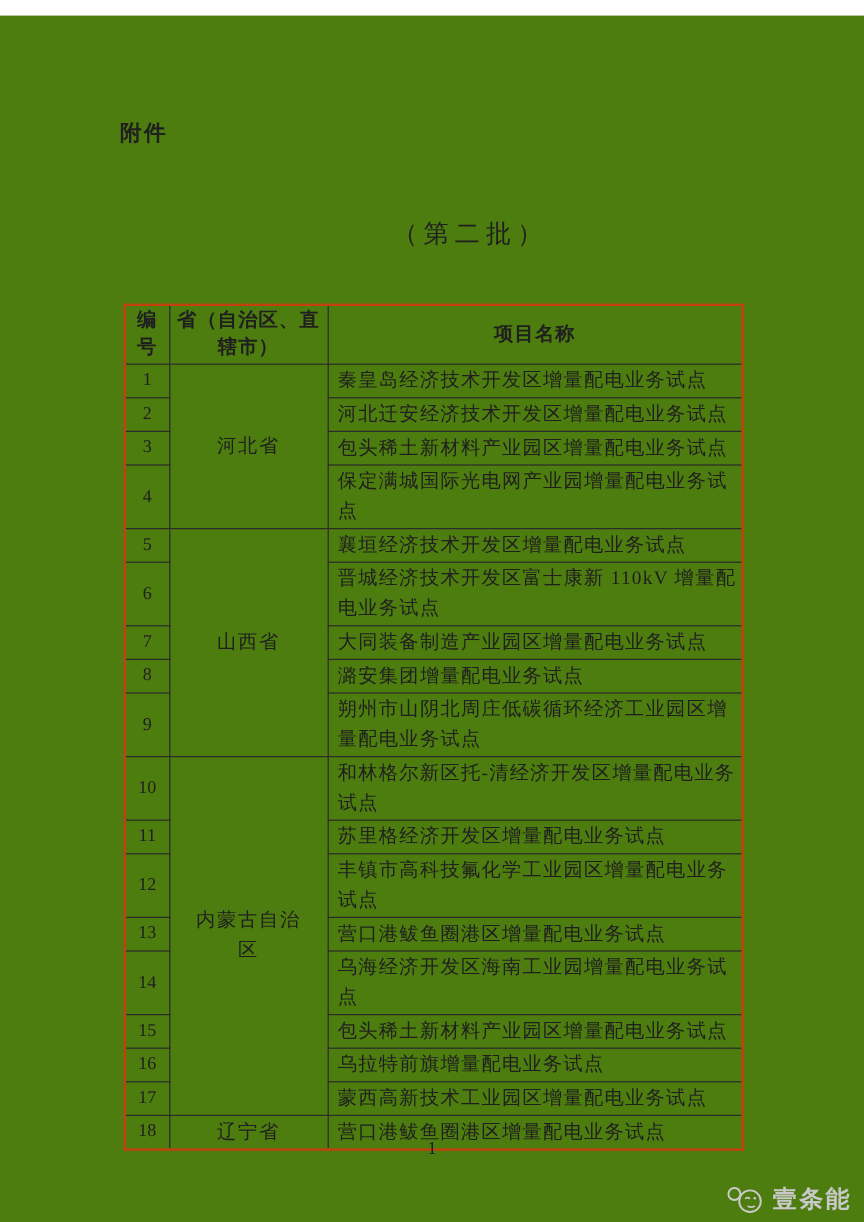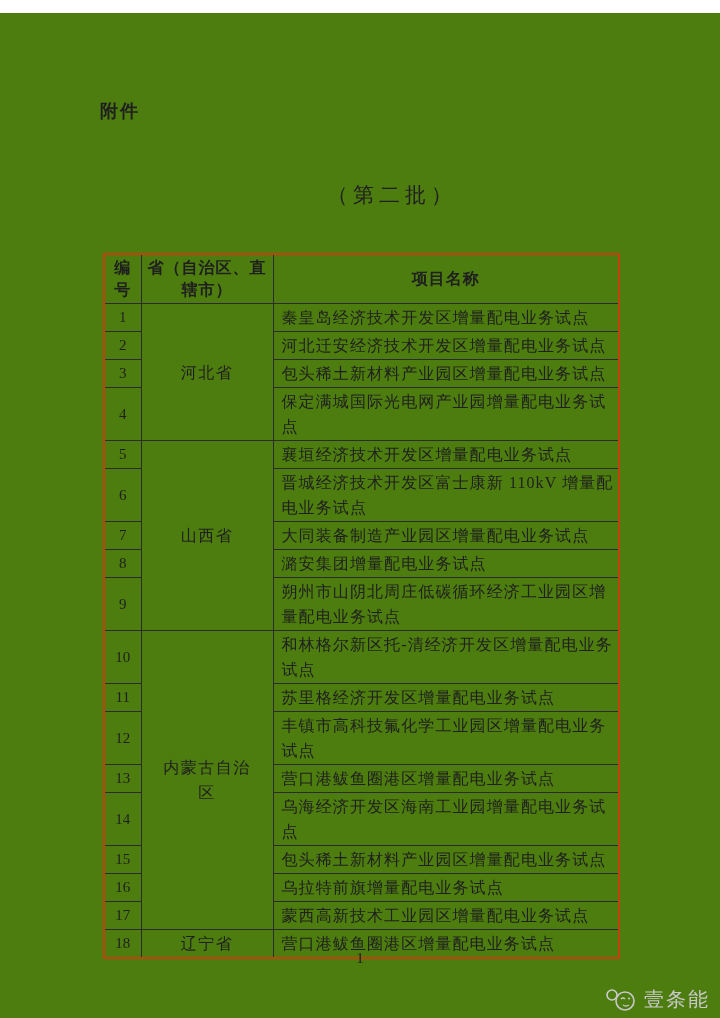--- a/index.html
+++ b/index.html
@@ -101,21 +101,21 @@
     right: 10px;
     top: 972px;
     display: flex;
     align-items: center;
     gap: 3px;
     color: #c8c8c8;
   }
   .watermark-text {
     font-size: 20px;
     letter-spacing: 2px;
-    font-weight: normal;
+    font-weight: bold;
     color: #c9c9c9;
   }
 </style>
 </head>
 <body>
 
 <div class="page">
 
   <div class="attachment-label">附件</div>
 

